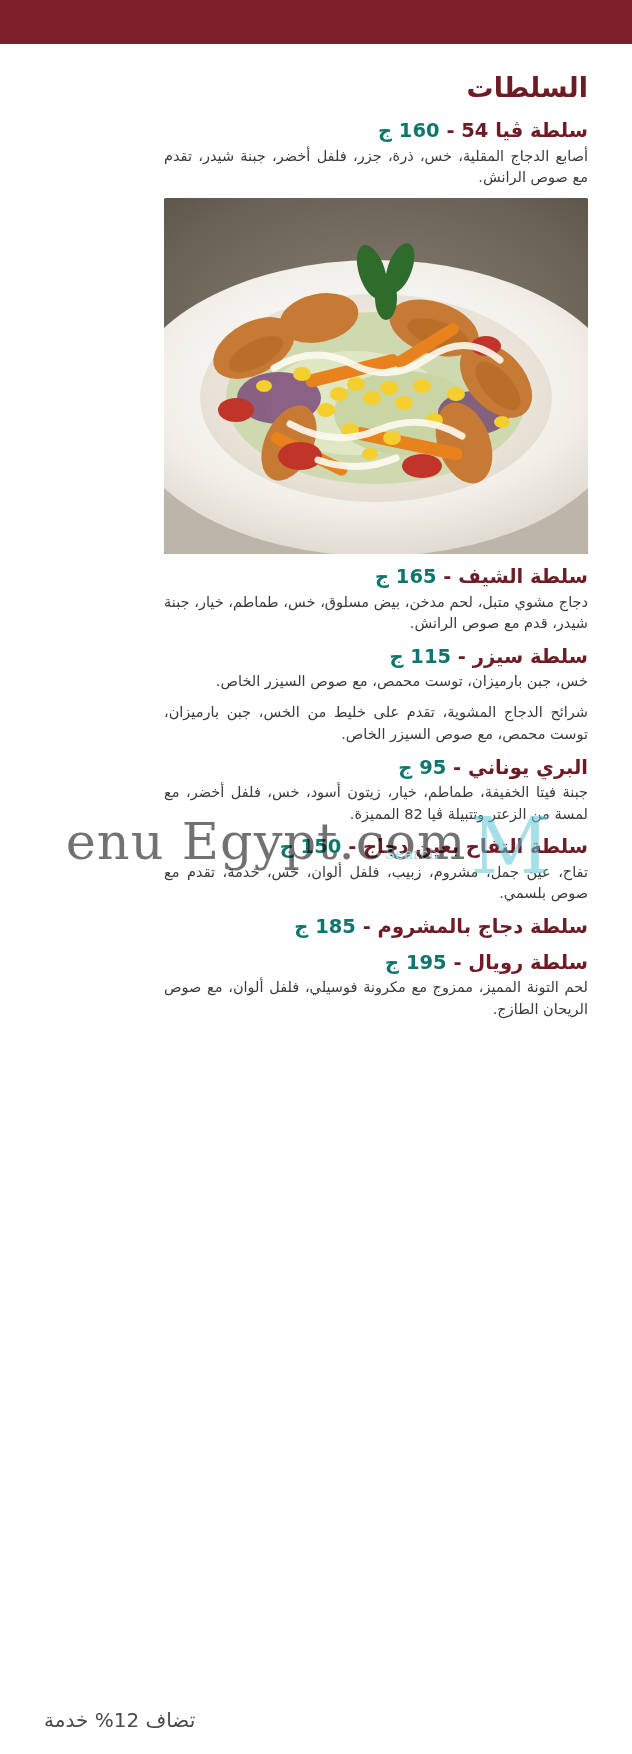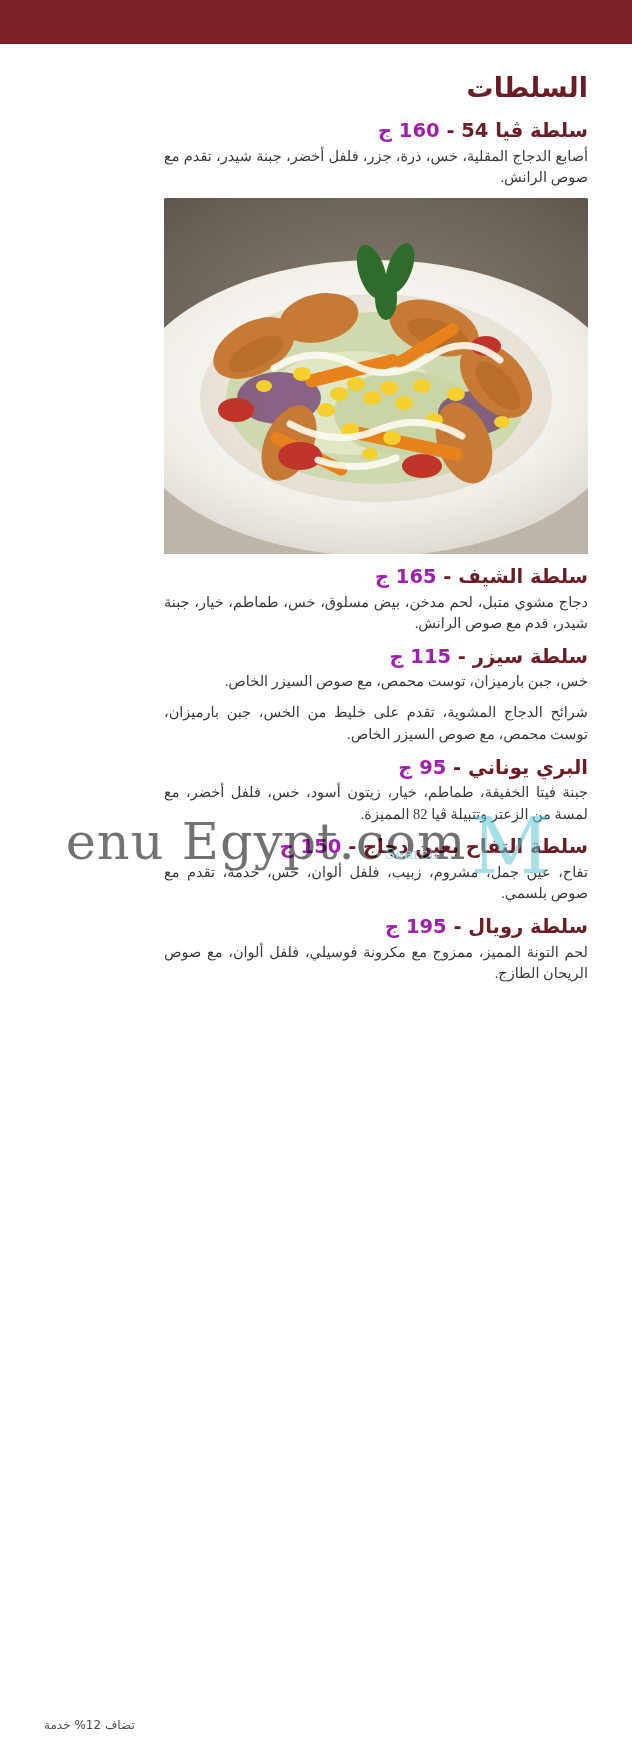--- a/index.html
+++ b/index.html
@@ -61,31 +61,30 @@
     font-size: 19.5px;
     font-weight: bold;
     color: #6d1b24;
     line-height: 1.35;
     text-align: right;
     margin: 0;
   }
 
   .item-head .price {
     font-weight: bold;
-    color: #a21caf;
+    color: #0f766e;
   }
 
   .item-desc {
     font-size: 14.5px;
     color: #3a3a3a;
     line-height: 1.5;
     margin: 1px 0 0 0;
     text-align: justify;
     text-align-last: right;
-    font-family: Liberation Serif, serif;
   }
 
   .photo {
     width: 100%;
     height: 356px;
     margin: 9px 0 10px 0;
     border-radius: 2px;
     overflow: hidden;
     position: relative;
     background: #6b6256;
@@ -132,21 +131,21 @@
     font-size: 15px;
     color: #5cc6d6;
   }
 
   .footer-note {
     position: absolute;
     bottom: 22px;
     right: 0;
     width: 632px;
     padding: 0 8px 0 44px;
-    font-size: 12px;
+    font-size: 20px;
     color: #4a4a4a;
     text-align: left;
     direction: rtl;
   }
 </style>
 </head>
 <body>
 
 <div class="top-bar"></div>
 
@@ -288,20 +287,25 @@
     <div class="item">
       <div class="item-head">
         <span>سلطة التفاح بعين دجاج</span>
         <span>-</span>
         <span class="price">150 ج</span>
       </div>
       <p class="item-desc">تفاح، عين جمل، مشروم، زبيب، فلفل ألوان، خس، خدمة، تقدم مع صوص بلسمي.</p>
     </div>
 
     <div class="item">
+      <div class="item-head">
+        <span>سلطة دجاج بالمشروم</span>
+        <span>-</span>
+        <span class="price">185 ج</span>
+      </div>
     </div>
 
     <div class="item">
       <div class="item-head">
         <span>سلطة رويال</span>
         <span>-</span>
         <span class="price">195 ج</span>
       </div>
       <p class="item-desc">لحم التونة المميز، ممزوج مع مكرونة فوسيلي، فلفل ألوان، مع صوص الريحان الطازج.</p>
     </div>

